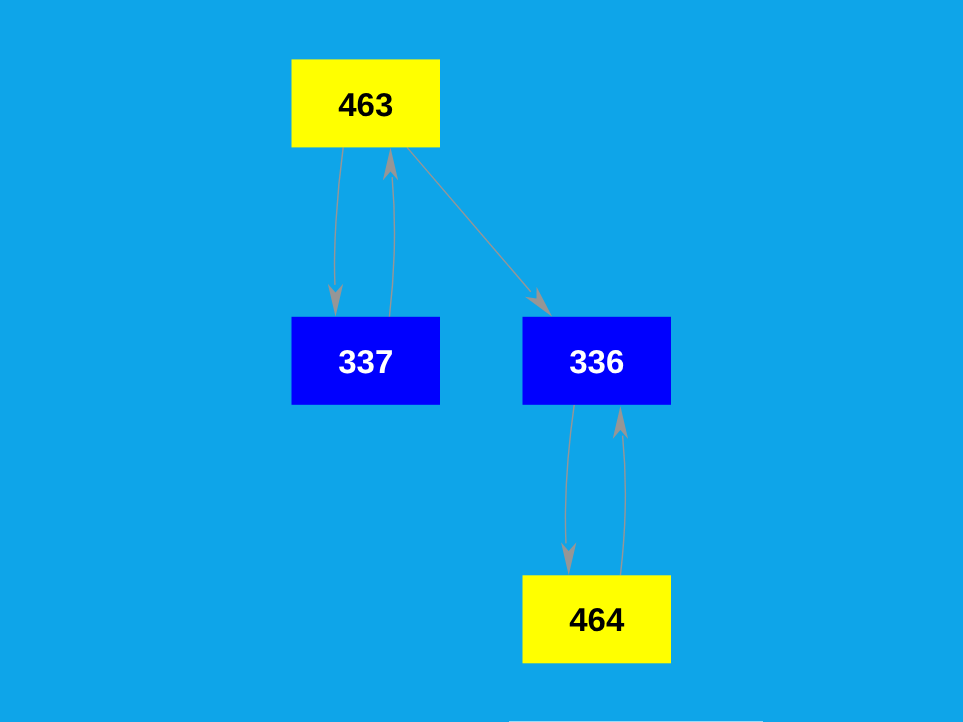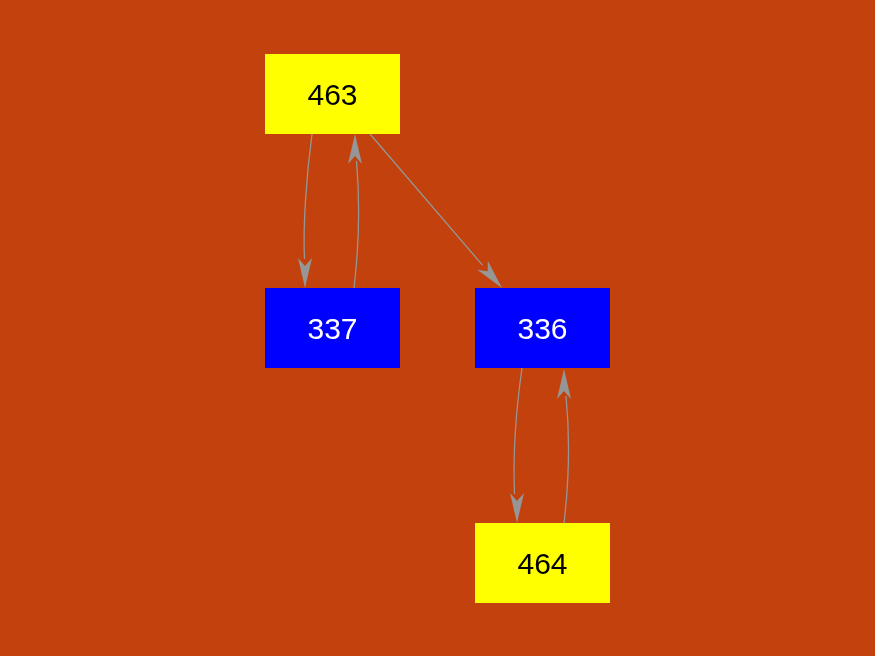--- a/index.html
+++ b/index.html
@@ -7,21 +7,22 @@
     padding: 0;
     background: #ffffff;
     width: 875px;
     height: 656px;
     overflow: hidden;
   }
   .canvas-wrap {
     position: relative;
     width: 875px;
     height: 656px;
-    background: #c2410c;
+    background: #0ea5e9;
+    font-weight: bold;
   }
   svg {
     display: block;
   }
   .edge-line {
     fill: none;
     stroke-width: 1.3;
   }
   .node-label {
     font-family: "Liberation Sans", "DejaVu Sans", sans-serif;

